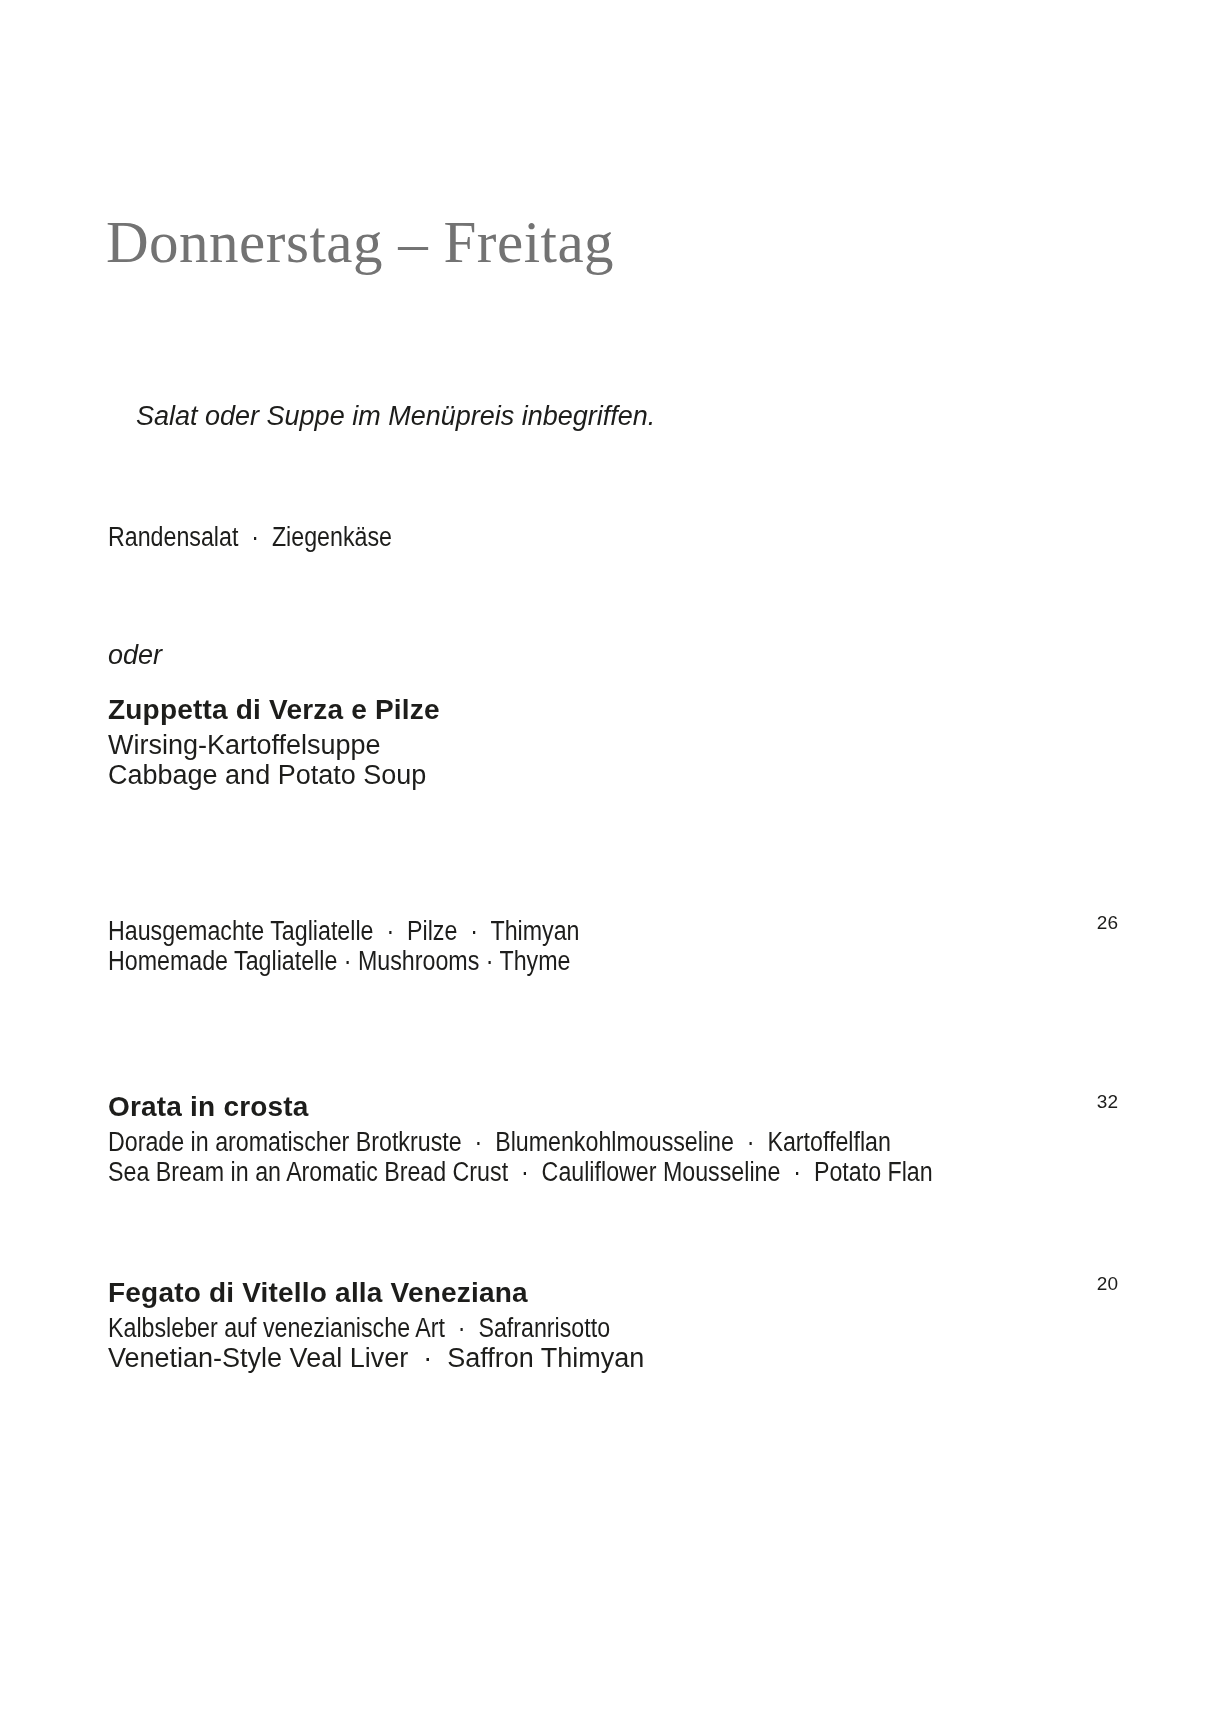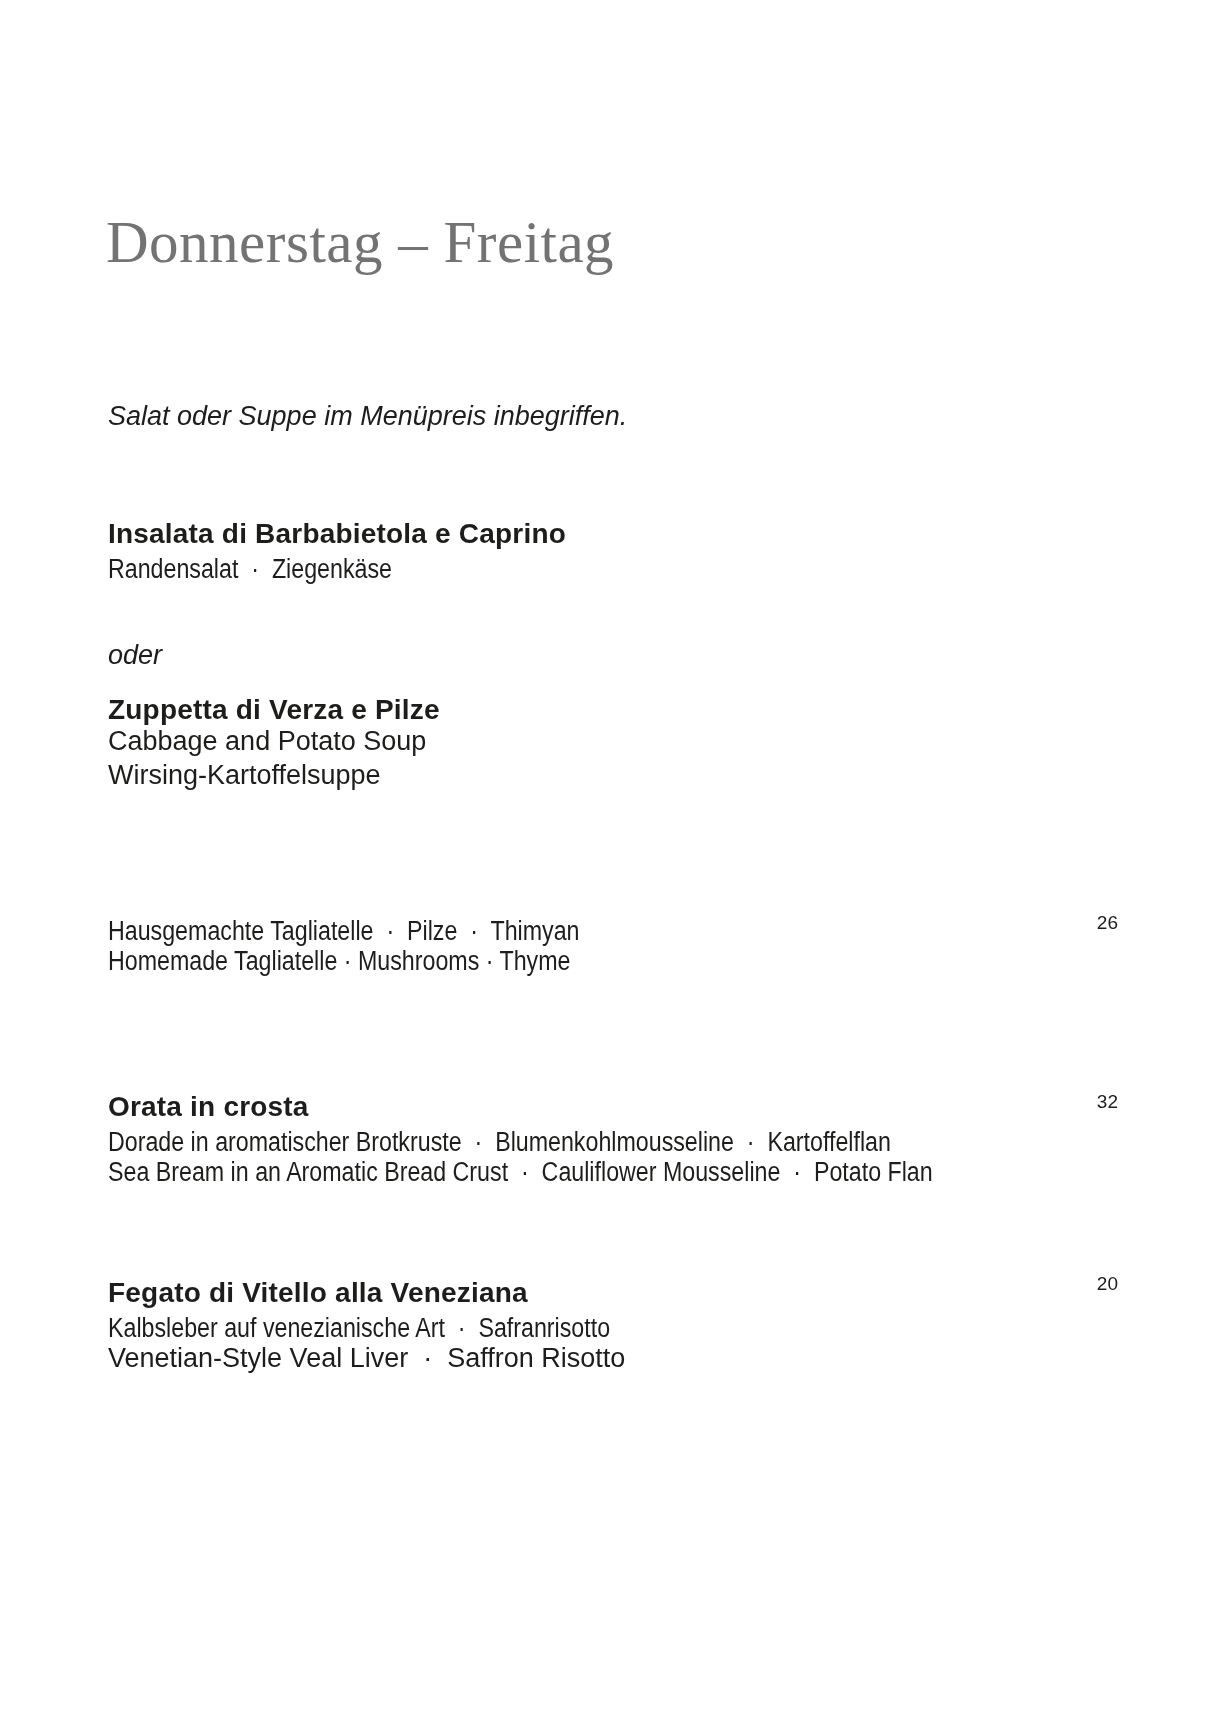--- a/index.html
+++ b/index.html
@@ -16,21 +16,21 @@
     position:absolute; left:106px; top:213px;
     font-family:"Liberation Serif","DejaVu Serif",serif;
     font-weight:400; font-size:59px; line-height:59px;
     color:#737373; letter-spacing:0.5px; white-space:pre;
   }
 
   .note {
     position:absolute; left:108px; top:401px;
     font-style:italic; font-size:27px; line-height:30px;
   }
-  .note p { white-space:pre; }
+  .note p { white-space:pre;margin-left:28px; }
 
   .separator {
     position:absolute; left:108px; top:640px;
     font-style:italic; font-size:27px; line-height:30px;
   }
 
   .dish { position:absolute; left:108px; width:1010px; }
   .dish-name {
     font-size:28px; line-height:32px; font-weight:700;
     letter-spacing:0.2px; white-space:pre;
@@ -48,45 +48,44 @@
 
 <div class="page">
 
   <h1 class="page-title">Donnerstag – Freitag</h1>
 
   <div class="note">
     <p>Salat oder Suppe im Menüpreis inbegriffen.</p>
   </div>
 
   <section class="dish" style="top:518px">
-    <h2 class="dish-name">Insalata di Barbabietola e Caprino</h2>
     <p class="desc de condensed">Randensalat  ·  Ziegenkäse</p>
   </section>
 
   <p class="separator">oder</p>
 
   <section class="dish" style="top:694px">
     <h2 class="dish-name">Zuppetta di Verza e Pilze</h2>
+    <p class="desc de">Wirsing-Kartoffelsuppe</p>
     <p class="desc en">Cabbage and Potato Soup</p>
-    <p class="desc de">Wirsing-Kartoffelsuppe</p>
   </section>
 
   <section class="dish" style="top:912px">
     <span class="price">26</span>
     <p class="desc de condensed">Hausgemachte Tagliatelle  ·  Pilze  ·  Thimyan</p>
     <p class="desc en condensed">Homemade Tagliatelle · Mushrooms · Thyme</p>
   </section>
 
   <section class="dish" style="top:1091px">
     <span class="price">32</span>
     <h2 class="dish-name">Orata in crosta</h2>
     <p class="desc de condensed">Dorade in aromatischer Brotkruste  ·  Blumenkohlmousseline  ·  Kartoffelflan</p>
     <p class="desc en condensed">Sea Bream in an Aromatic Bread Crust  ·  Cauliflower Mousseline  ·  Potato Flan</p>
   </section>
 
   <section class="dish" style="top:1277px">
     <span class="price" style="top:-9px">20</span>
     <h2 class="dish-name">Fegato di Vitello alla Veneziana</h2>
     <p class="desc de condensed">Kalbsleber auf venezianische Art  ·  Safranrisotto</p>
-    <p class="desc en">Venetian-Style Veal Liver  ·  Saffron Risotto</p>
+    <p class="desc en">Venetian-Style Veal Liver  ·  Saffron Thimyan</p>
   </section>
 
 </div>
 
 </body></html>

